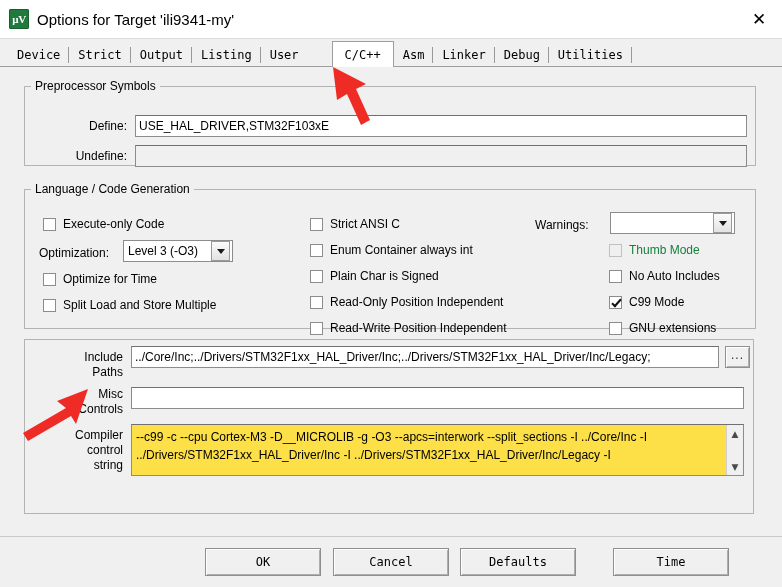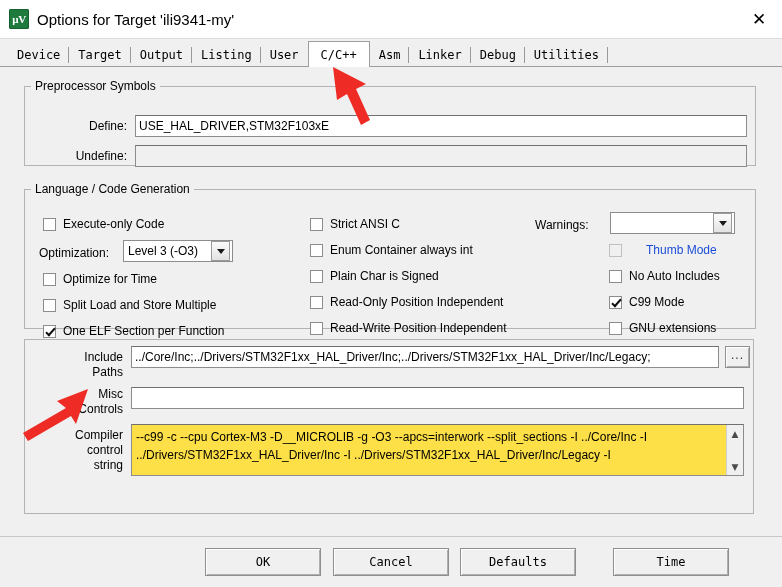--- a/index.html
+++ b/index.html
@@ -107,20 +107,21 @@
     background: #ffffff;
     height: 26px;
     padding-top: 6px;
     border-left: 1px solid #9e9e9e;
     border-right: 1px solid #9e9e9e;
     border-top: 1px solid #9e9e9e;
     margin-bottom: -1px;
     z-index: 3;
     padding-left: 12px;
     padding-right: 12px;
+    margin-left: 24px;
   }
   .tab.selected:after { display: none; }
   .tab.pre-selected:after { display: none; }
 
   
   .dialog-body {
     position: relative;
     height: 520px;
     background: #f0f0f0;
     box-sizing: border-box;
@@ -202,21 +203,21 @@
     content: "";
     position: absolute;
     left: 4px;
     top: 0px;
     width: 3px;
     height: 8px;
     border: solid #111;
     border-width: 0 2px 2px 0;
     transform: rotate(42deg);
   }
-  .cbrow.disabled { color: #1d4ed8; gap: 17px; }
+  .cbrow.disabled { color: #15803d; }
   .cbrow.disabled .cbox { border-color: #c0c0c0; background: #f0f0f0; }
 
   
   .combo {
     position: absolute;
     box-sizing: border-box;
     border: 1px solid #8c8c8c;
     background: #ffffff;
     height: 22px;
     display: flex;
@@ -339,21 +340,21 @@
 <div class="titlebar">
   <div class="app-icon">
     <span class="glyph">µV</span>
   </div>
   <div class="title-text">Options for Target 'ili9341-my'</div>
   <div class="close-btn">✕</div>
 </div>
 
 <div class="tabstrip">
   <div class="tab">Device</div>
-  <div class="tab">Target</div>
+  <div class="tab">Strict</div>
   <div class="tab">Output</div>
   <div class="tab">Listing</div>
   <div class="tab pre-selected">User</div>
   <div class="tab selected">C/C++</div>
   <div class="tab">Asm</div>
   <div class="tab">Linker</div>
   <div class="tab">Debug</div>
   <div class="tab">Utilities</div>
 </div>
 
@@ -382,24 +383,20 @@
         </span>
     </div>
     <div class="cbrow" style="left:18px; top:75px;">
       <span class="cbox"></span>
       <span>Optimize for Time</span>
     </div>
     <div class="cbrow" style="left:18px; top:101px;">
       <span class="cbox"></span>
       <span>Split Load and Store Multiple</span>
     </div>
-    <div class="cbrow" style="left:18px; top:127px;">
-      <span class="cbox checked"></span>
-      <span>One ELF Section per Function</span>
-    </div>
 
     <div class="cbrow" style="left:285px; top:20px;">
       <span class="cbox"></span>
       <span>Strict ANSI C</span>
     </div>
     <div class="cbrow" style="left:285px; top:46px;">
       <span class="cbox"></span>
       <span>Enum Container always int</span>
     </div>
     <div class="cbrow" style="left:285px; top:72px;">

